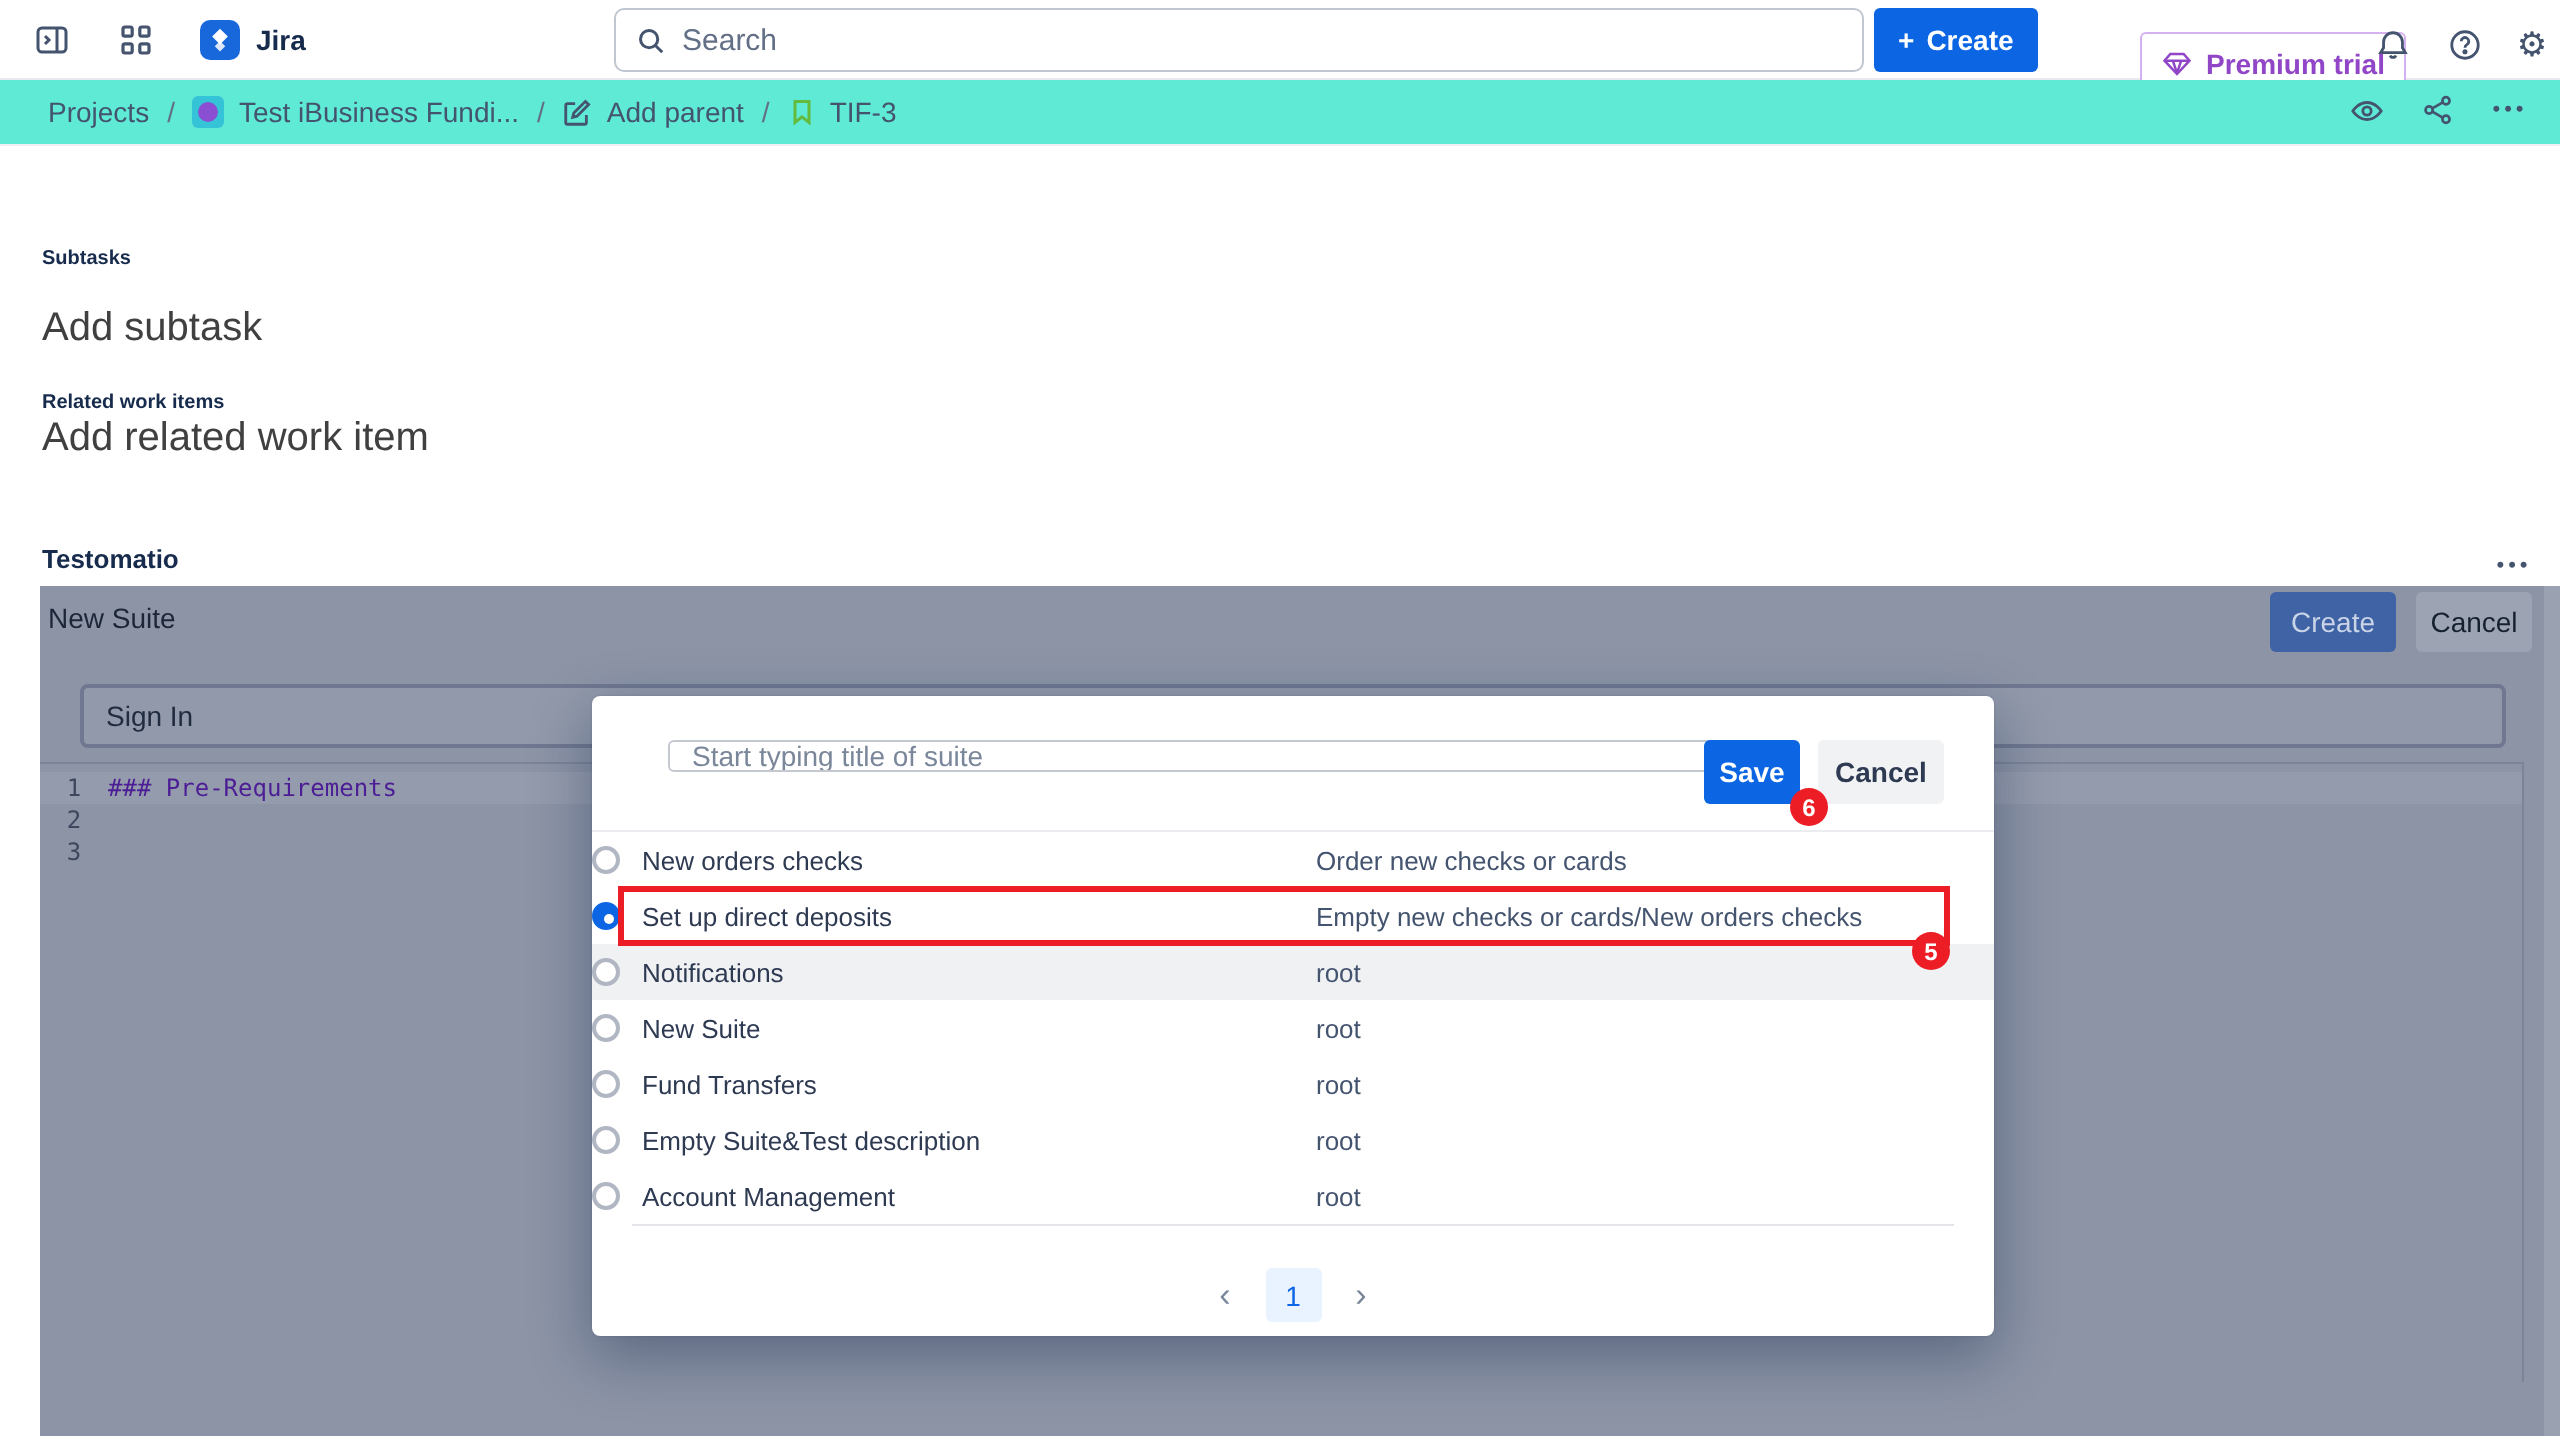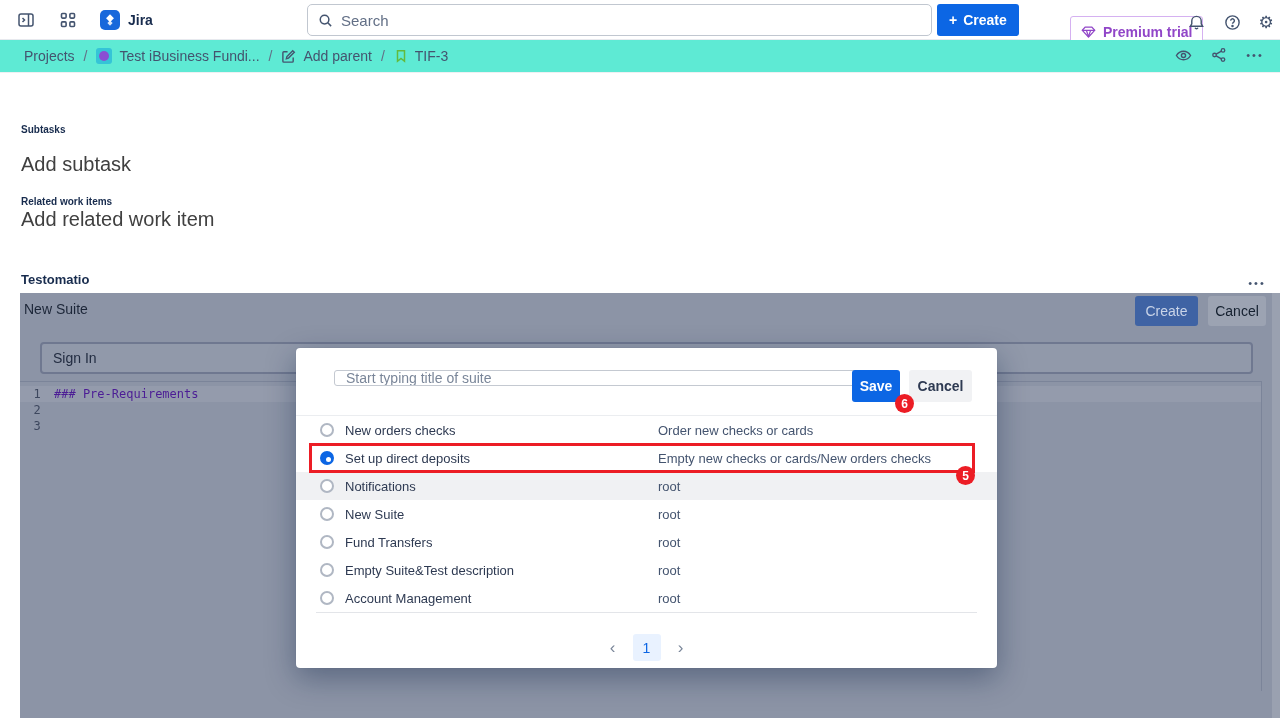--- a/index.html
+++ b/index.html
@@ -87,21 +87,21 @@
                  color:#44546f; outline:none; font-family:"Liberation Sans", sans-serif;margin-left:18px; }
   .modal-input::placeholder { color:#7a8699; }
   .save-btn { position:absolute; left:556px; top:22px; width:48px; height:32px; background:#0c66e4;
               color:#fff; border:none; border-radius:3px; font-size:14px; font-weight:600;
               cursor:pointer; font-family:"Liberation Sans", sans-serif; }
   .mcancel-btn { position:absolute; left:613px; top:22px; width:63px; height:32px; background:#f1f2f4;
               color:#2e3a52; border:none; border-radius:3px; font-size:14px; font-weight:600;
               cursor:pointer; font-family:"Liberation Sans", sans-serif; }
   .modal-div { position:absolute; left:0; top:67px; width:701px; height:1px; background:#ebedf0; }
   .rows { position:absolute; left:0; top:68px; width:701px; }
-  .srow { height:28px; display:flex; align-items:center; padding-left:24px; font-size:13px;
+  .srow { height:28px; display:flex; align-items:center; font-size:13px;
           color:#2e3a52; cursor:pointer; position:relative; }
   .srow.alt { background:#f0f1f3; }
   .radio { width:14px; height:14px; border-radius:50%; border:2px solid #b0b7c3; background:#fff;
            margin-right:11px; flex:0 0 auto; position:relative; }
   .radio.selected { border-color:#0c66e4; background:#0c66e4; }
   .radio.selected::after { content:""; position:absolute; left:4px; top:4px; width:5px; height:5px;
            border-radius:50%; background:#fff; }
   .srow .path { position:absolute; left:362px; color:#44546f; }
   .hl-box { position:absolute; left:13px; top:95px; width:666px; height:30px;
             border:3px solid #ec1d25; pointer-events:none; }

